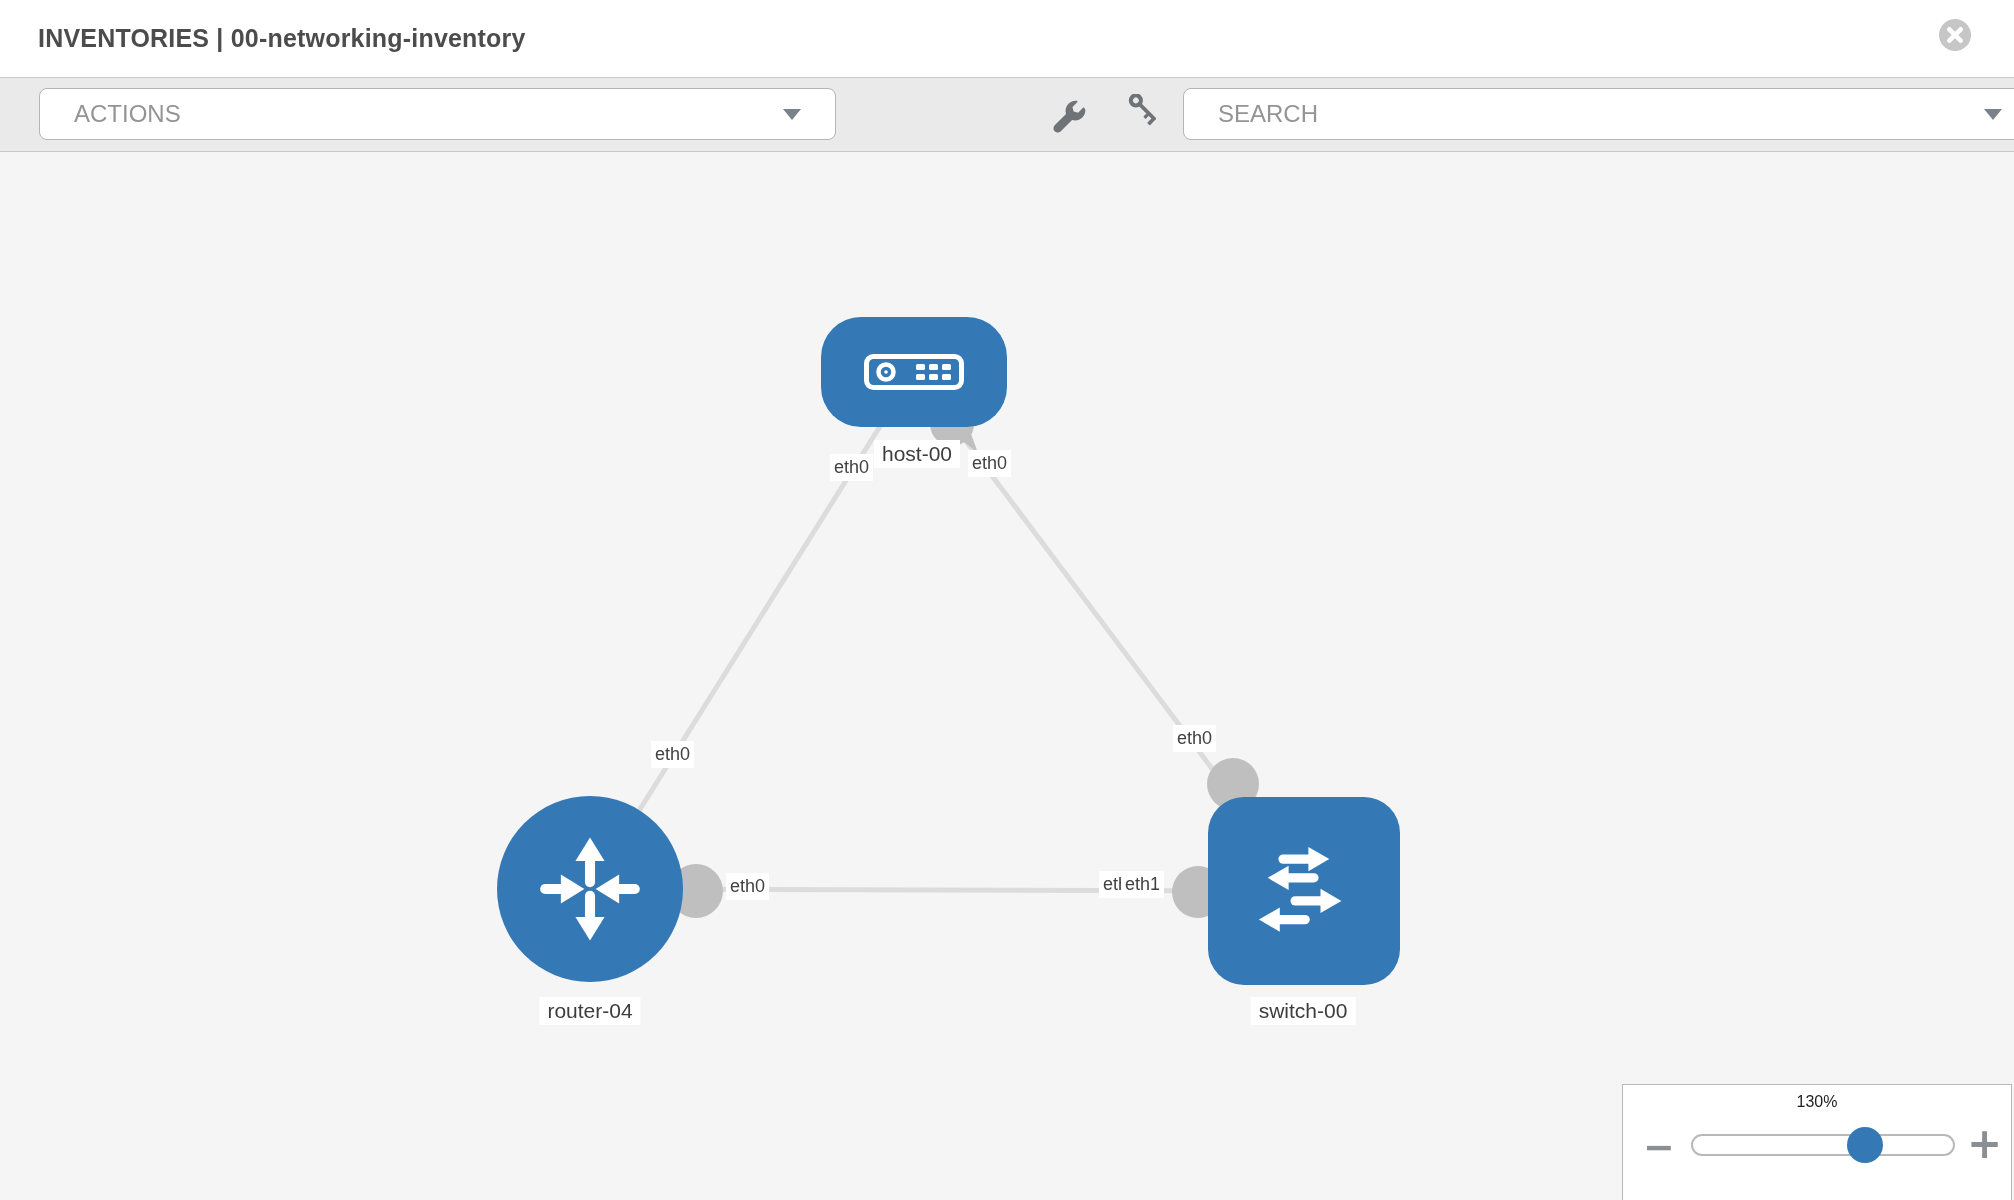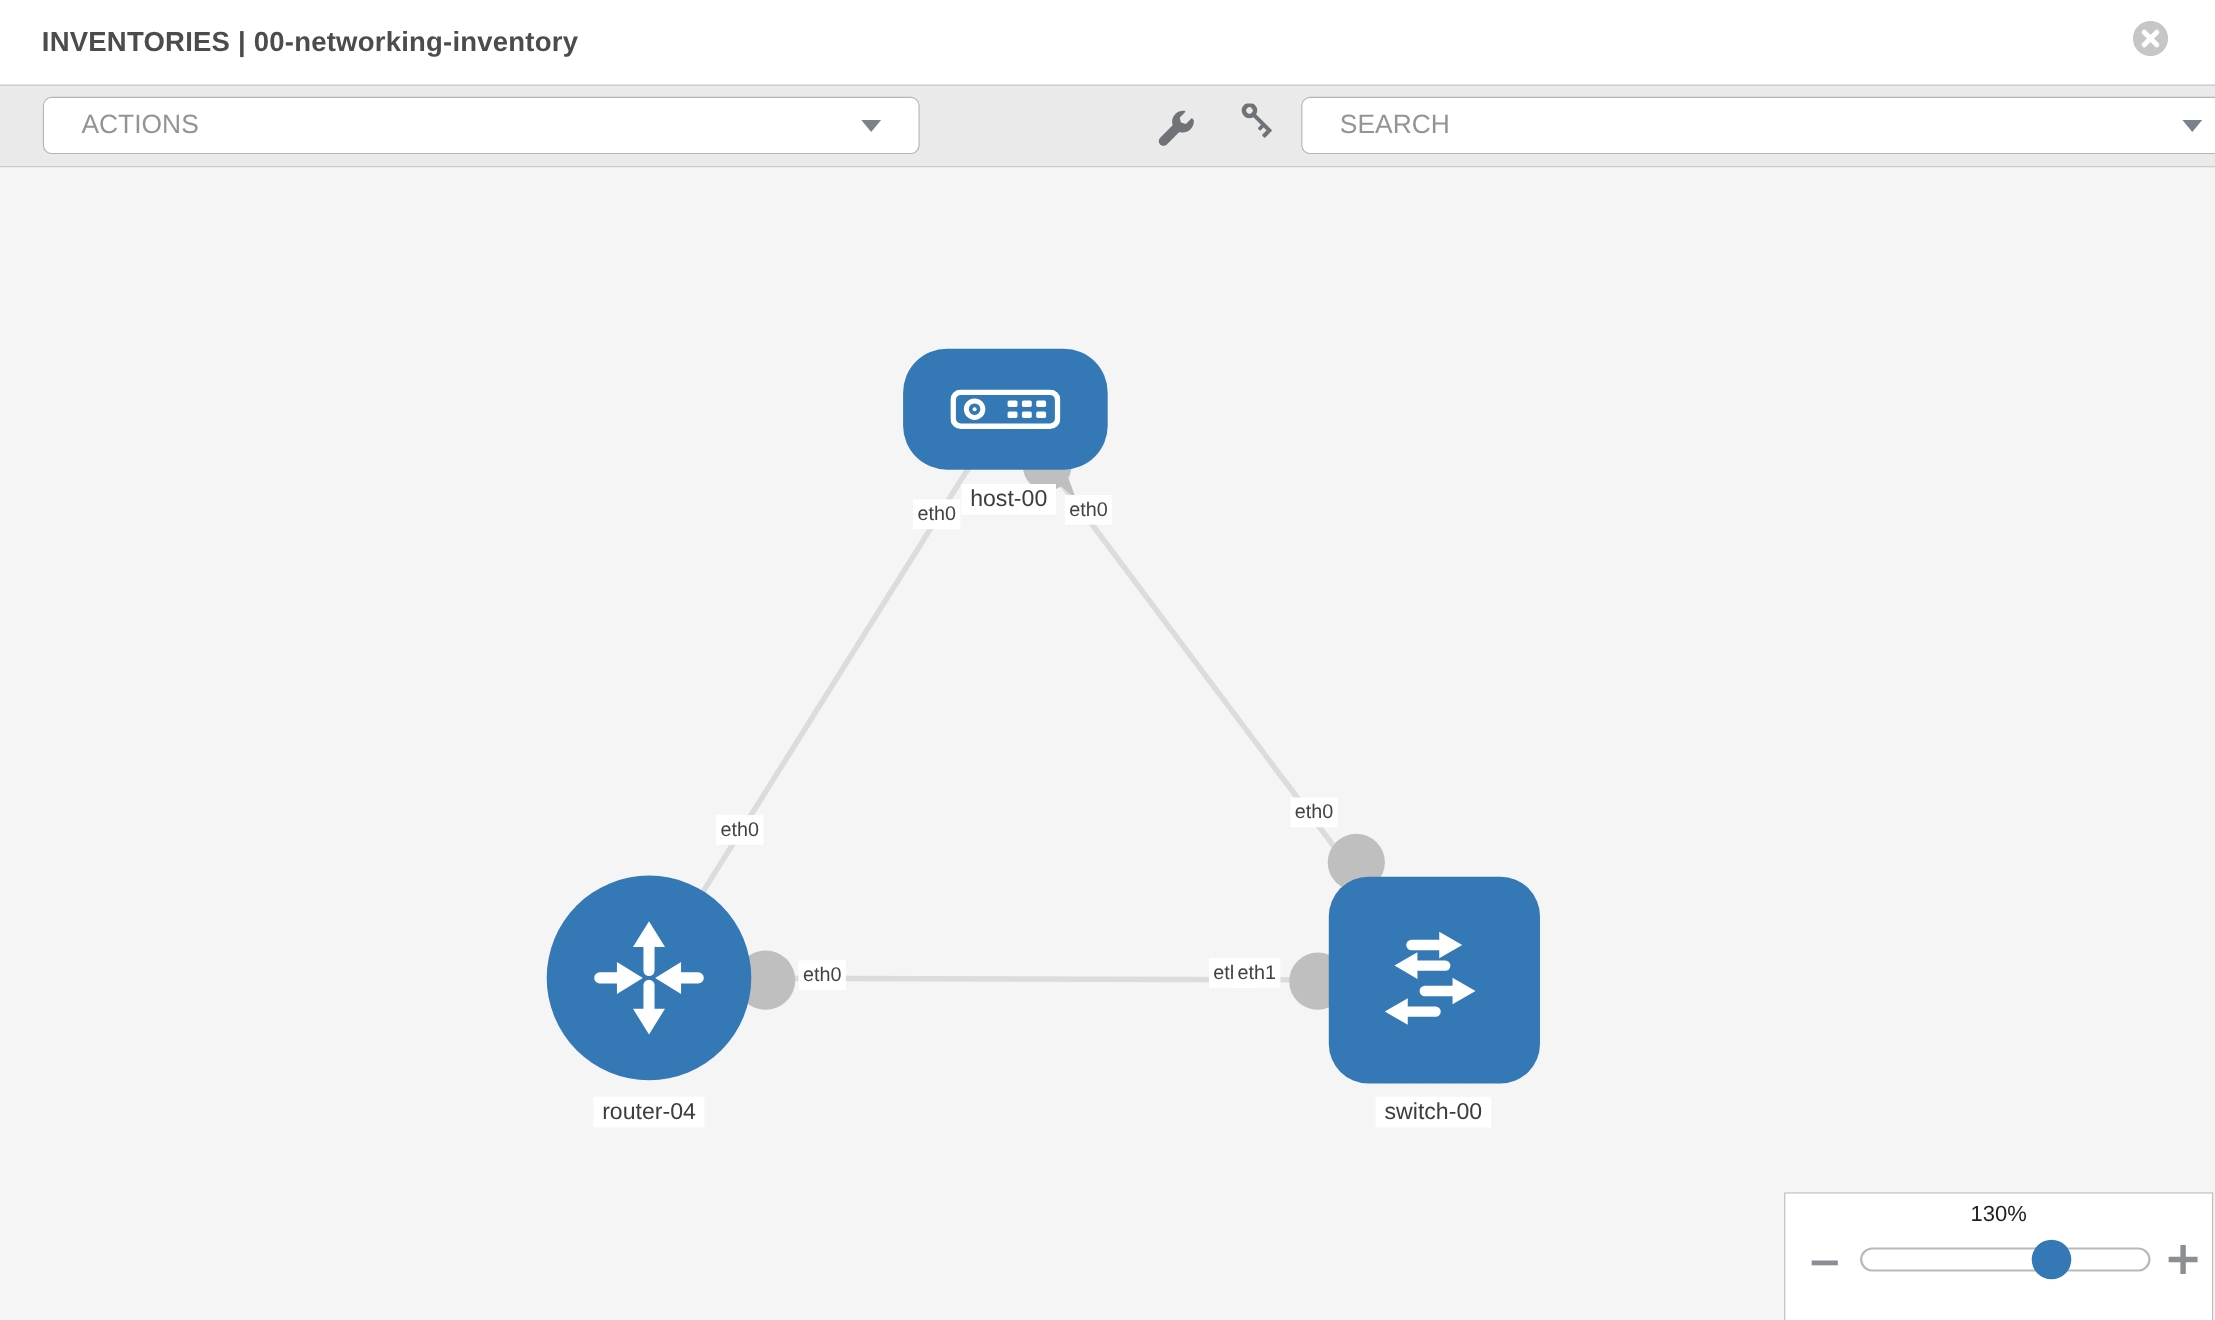--- a/index.html
+++ b/index.html
@@ -1,17 +1,17 @@
 <!DOCTYPE html>
 <html><head>
 <meta charset="utf-8">
 <style>
   html,body{margin:0;padding:0;background:#fff;}
   #app{position:relative;width:2014px;height:1200px;overflow:hidden;
-       font-family:"Liberation Sans","DejaVu Sans",sans-serif;background:#7dd3fc;}
+       font-family:"Liberation Sans","DejaVu Sans",sans-serif;background:#0f172a;}
 
   
   .header{position:absolute;left:0;top:0;right:0;height:77px;background:#fff;z-index:6;}
   .page-title{position:absolute;left:38px;top:0;height:77px;display:flex;align-items:center;
               margin:0;font-size:25px;font-weight:700;color:#4c4c4c;letter-spacing:.2px;}
   .close-btn{position:absolute;right:43px;top:19px;width:32px;height:32px;padding:0;border:none;
              background:transparent;cursor:pointer;}
 
   
   .toolbar{position:absolute;left:0;top:77px;right:0;height:73px;background:#eaeaea;
@@ -50,21 +50,21 @@
   .if-1{left:968px;top:450px;}
   .if-2{left:651px;top:741px;}
   .if-3{left:1173px;top:725px;}
   .if-4{left:726px;top:873px;}
   .if-5{left:1099px;top:871px;}
   .if-6{left:1121px;top:871px;}
 
   
   .zoom-panel{position:absolute;left:1622px;top:1084px;width:388px;height:116px;background:#fff;
               border:1px solid #b9b9b9;z-index:5;}
-  .zoom-level{position:absolute;left:0;top:8px;width:100%;text-align:center;font-size:20px;color:#1f1f1f;}
+  .zoom-level{position:absolute;left:0;top:8px;width:100%;text-align:center;font-size:16px;color:#1f1f1f;}
   .zoom-minus,.zoom-plus{position:absolute;border:none;background:transparent;padding:0;cursor:pointer;
               color:#8b8f94;font-weight:700;line-height:1;font-family:"DejaVu Sans",sans-serif;}
   .zoom-minus{left:20px;top:43px;font-size:38px;}
   .zoom-plus{left:344px;top:38px;font-size:42px;}
   .zoom-track{position:absolute;left:68px;top:49px;width:264px;height:22px;box-sizing:border-box;
               background:#fff;border:2px solid #b9b9b9;border-radius:13px;cursor:pointer;}
   .zoom-thumb{position:absolute;left:154px;top:-9px;width:36px;height:36px;border-radius:50%;
               background:#3478b6;cursor:grab;}
 </style>
 </head>

